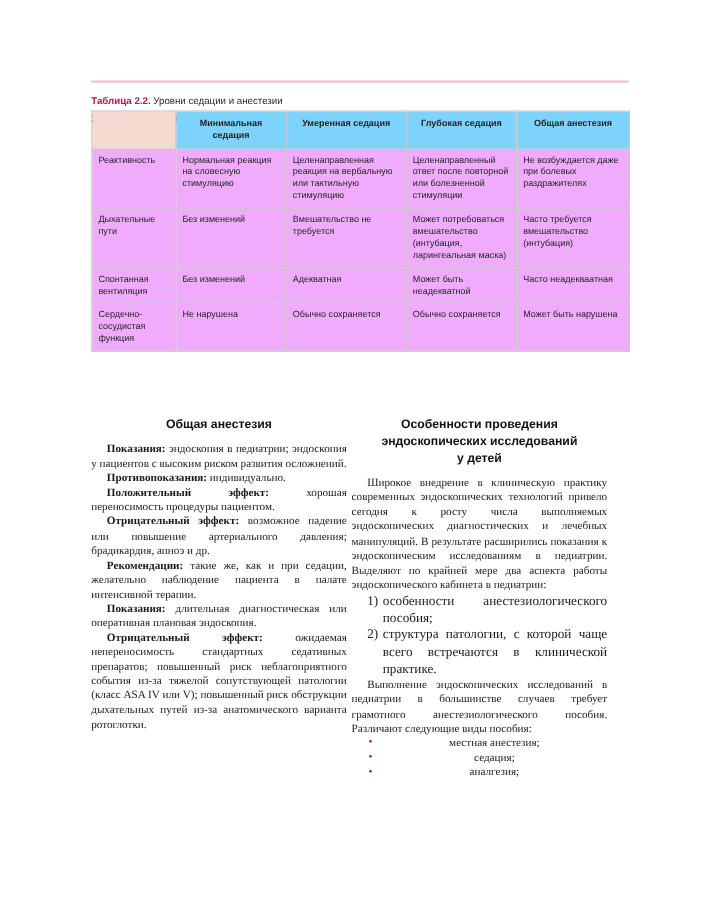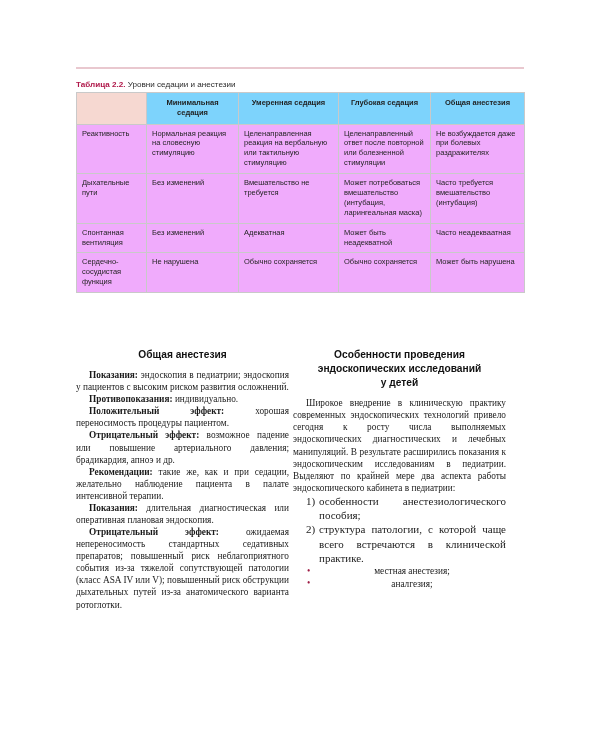--- a/index.html
+++ b/index.html
@@ -263,21 +263,23 @@
         <span>у детей</span>
       </h2>
 
       <p class="body">Широкое внедрение в клиническую практику современных эндоскопических технологий привело сегодня к росту числа выполняемых эндоскопических диагностических и лечебных манипуляций. В результате расширились показания к эндоскопическим исследованиям в педиатрии. Выделяют по крайней мере два аспекта работы эндоскопического кабинета в педиатрии:</p>
 
       <ol class="num">
         <li>особенности анестезиологического пособия;</li>
         <li>структура патологии, с которой чаще всего встречаются в клинической практике.</li>
       </ol>
 
+      <p class="body">Выполнение эндоскопических исследований в педиатрии в большинстве случаев требует грамотного анестезиологического пособия. Различают следующие виды пособия:</p>
 
       <ul class="bul">
         <li>местная анестезия;</li>
+        <li>седация;</li>
         <li>аналгезия;</li>
       </ul>
     </div>
 
   </div>
 </div>
 
 </body></html>

